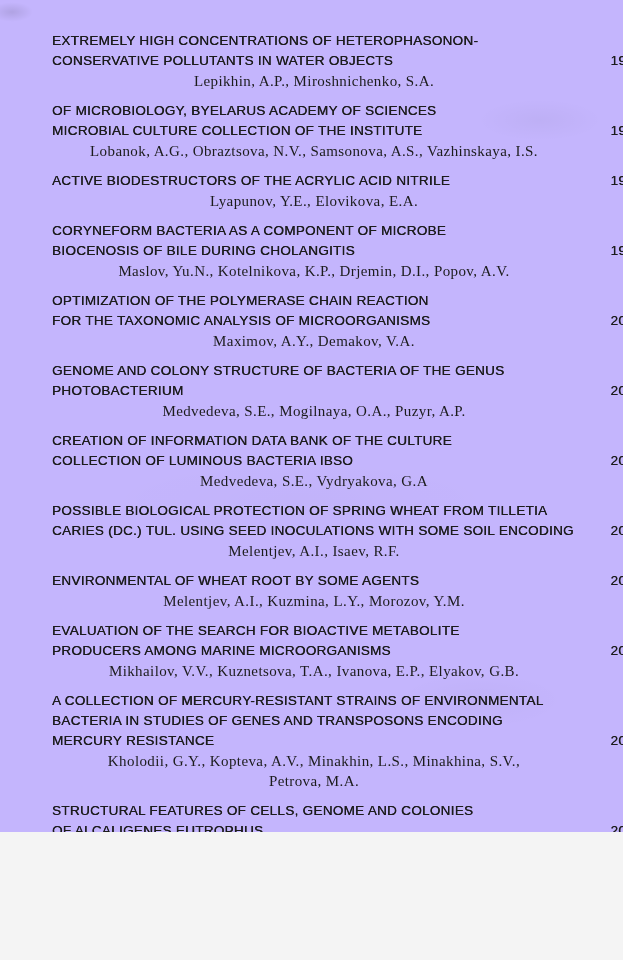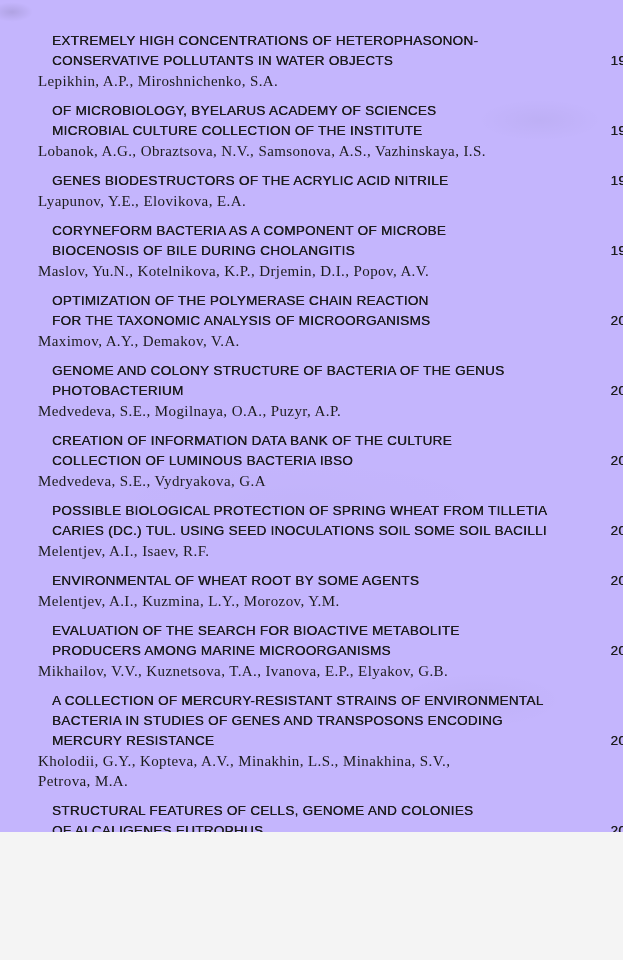--- a/index.html
+++ b/index.html
@@ -58,20 +58,21 @@
     width: 44px;
     text-shadow: 0.3px 0 0 currentColor;
   }
   .authors { }
   .aline {
     font-family: "Liberation Serif", serif;
     font-size: 15px;
     line-height: 20px;
     letter-spacing: 0.4px;
     white-space: nowrap;
+    text-align: center;
   }
   .footer-num {
     position: absolute;
     left: 50px; top: 904px;
     font-family: "Liberation Serif", serif;
     font-size: 16px;
     line-height: 20px;
     letter-spacing: 0.3px;
   }
 </style>
@@ -97,21 +98,21 @@
           <div class="tline">MICROBIAL CULTURE COLLECTION OF THE INSTITUTE</div>
           <span class="pagenum">198</span>
     </div>
     <div class="authors">
           <div class="aline">Lobanok, A.G., Obraztsova, N.V., Samsonova, A.S., Vazhinskaya, I.S.</div>
         </div>
   </section>
 
   <section class="entry">
     <div class="title-block">
-      <div class="tline">GENES BIODESTRUCTORS OF THE ACRYLIC ACID NITRILE</div>
+      <div class="tline">ACTIVE BIODESTRUCTORS OF THE ACRYLIC ACID NITRILE</div>
           <span class="pagenum">198</span>
     </div>
     <div class="authors">
           <div class="aline">Lyapunov, Y.E., Elovikova, E.A.</div>
         </div>
   </section>
 
   <section class="entry">
     <div class="title-block">
       <div class="tline">CORYNEFORM BACTERIA AS A COMPONENT OF MICROBE</div>
@@ -152,21 +153,21 @@
           <span class="pagenum">201</span>
     </div>
     <div class="authors">
           <div class="aline">Medvedeva, S.E., Vydryakova, G.A</div>
         </div>
   </section>
 
   <section class="entry">
     <div class="title-block">
       <div class="tline">POSSIBLE BIOLOGICAL PROTECTION OF SPRING WHEAT  FROM TILLETIA</div>
-          <div class="tline">CARIES (DC.) TUL. USING SEED INOCULATIONS SOIL SOME SOIL BACILLI</div>
+          <div class="tline">CARIES (DC.) TUL. USING SEED INOCULATIONS WITH SOME SOIL ENCODING</div>
           <span class="pagenum">202</span>
     </div>
     <div class="authors">
           <div class="aline">Melentjev, A.I., Isaev, R.F.</div>
         </div>
   </section>
 
   <section class="entry">
     <div class="title-block">
       <div class="tline">ENVIRONMENTAL OF WHEAT ROOT BY SOME AGENTS</div>

